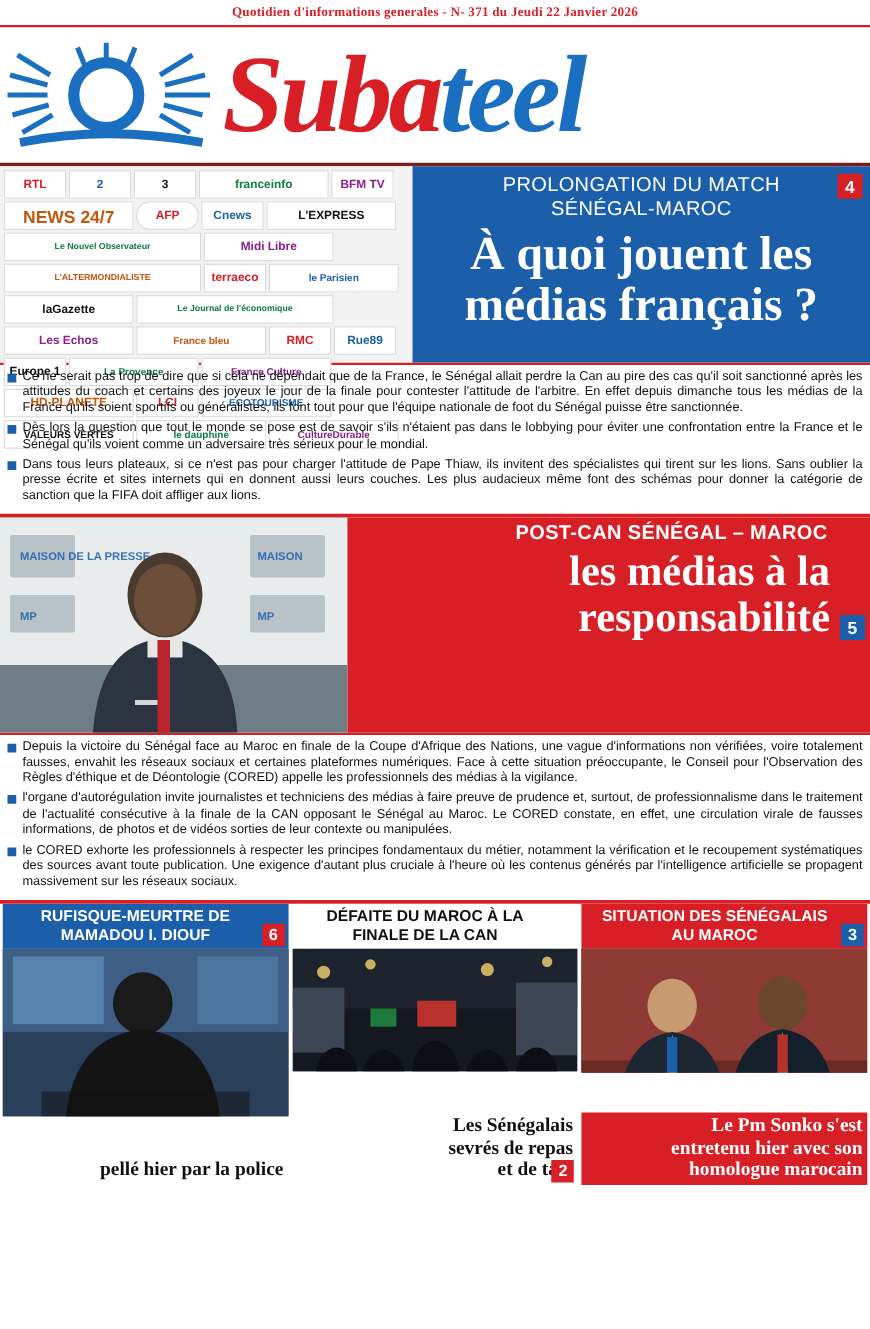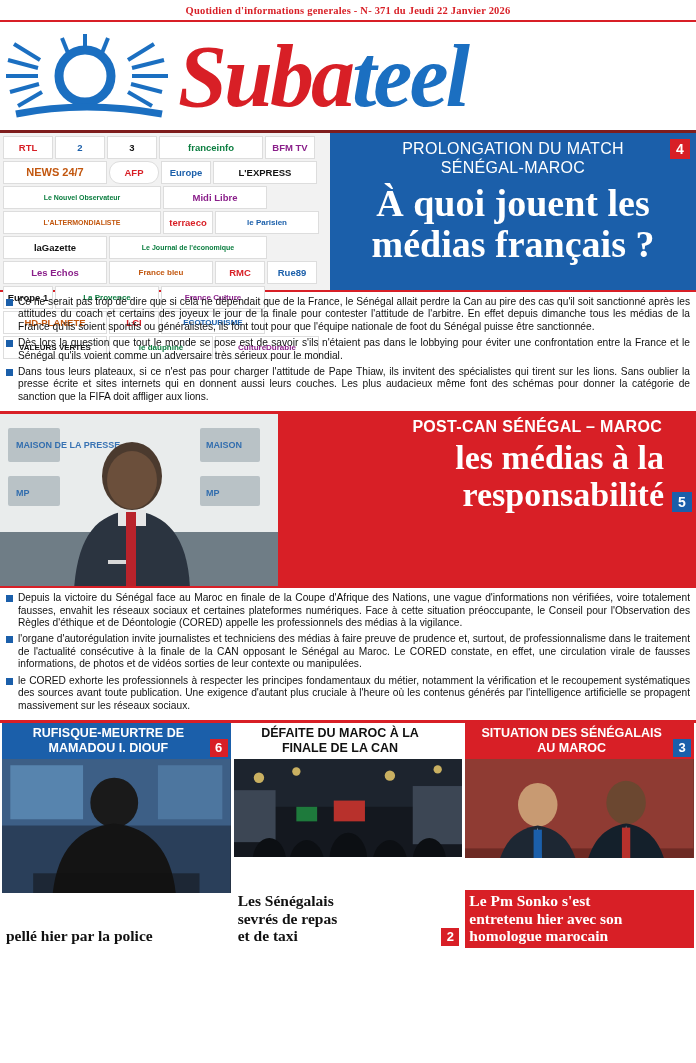--- a/index.html
+++ b/index.html
@@ -215,21 +215,21 @@
     position: relative;
     overflow: hidden;
     background: #222;
   }
   .card-bottom {
     color: #ffffff;
     font-family: "Liberation Serif", serif;
     font-weight: bold;
     font-size: 15.5px;
     line-height: 17.5px;
-    text-align: left;
+    text-align: right;
     padding: 2px 4px 3px 4px;
     position: relative;
     margin-top: 32px;
   }
   .card-bottom.white {
     background: #ffffff;
     color: #111111;
   }
   .pn-card { position: absolute; width: 18px; height: 18px; font-size: 13px; }
 
@@ -270,23 +270,23 @@
   </div>
 </div>
 
 <div class="block1">
   <div class="logos-pane" id="logos-pane">
       <div class="logo-chip" style="color: rgb(216, 31, 38); flex: 0 0 50px; font-size: 9.5px;">RTL</div>
       <div class="logo-chip" style="color: rgb(27, 95, 170); flex: 0 0 50px; font-size: 9.5px;">2</div>
       <div class="logo-chip" style="color: rgb(17, 17, 17); flex: 0 0 50px; font-size: 9.5px;">3</div>
       <div class="logo-chip" style="color: rgb(10, 125, 63); flex: 0 0 104px; font-size: 9.5px;">franceinfo</div>
       <div class="logo-chip" style="color: rgb(138, 31, 138); flex: 0 0 50px; font-size: 9.5px;">BFM TV</div>
-      <div class="logo-chip" style="color: rgb(194, 87, 15); flex: 0 0 104px; font-size: 11px;">NEWS 24/7</div>
+      <div class="logo-chip" style="color: rgb(194, 87, 15); flex: 0 0 104px; font-size: 14px;">NEWS 24/7</div>
       <div class="logo-chip" style="color: rgb(216, 31, 38); flex: 0 0 50px; font-size: 9.5px; border-radius: 11px;">AFP</div>
-      <div class="logo-chip" style="color: rgb(27, 95, 170); flex: 0 0 50px; font-size: 9.5px;">Europe</div>
+      <div class="logo-chip" style="color: rgb(27, 95, 170); flex: 0 0 50px; font-size: 9.5px;">Cnews</div>
       <div class="logo-chip" style="color: rgb(17, 17, 17); flex: 0 0 104px; font-size: 9.5px;">L'EXPRESS</div>
       <div class="logo-chip" style="color: rgb(10, 125, 63); flex: 0 0 158px; font-size: 7px;">Le Nouvel Observateur</div>
       <div class="logo-chip" style="color: rgb(138, 31, 138); flex: 0 0 104px; font-size: 9.5px;">Midi Libre</div>
       <div class="logo-chip" style="color: rgb(194, 87, 15); flex: 0 0 158px; font-size: 7px;">L'ALTERMONDIALISTE</div>
       <div class="logo-chip" style="color: rgb(216, 31, 38); flex: 0 0 50px; font-size: 9.5px;">terraeco</div>
       <div class="logo-chip" style="color: rgb(27, 95, 170); flex: 0 0 104px; font-size: 8px;">le Parisien</div>
       <div class="logo-chip" style="color: rgb(17, 17, 17); flex: 0 0 104px; font-size: 9.5px;">laGazette</div>
       <div class="logo-chip" style="color: rgb(10, 125, 63); flex: 0 0 158px; font-size: 7px;">Le Journal de l'économique</div>
       <div class="logo-chip" style="color: rgb(138, 31, 138); flex: 0 0 104px; font-size: 9.5px;">Les Echos</div>
       <div class="logo-chip" style="color: rgb(194, 87, 15); flex: 0 0 104px; font-size: 8px;">France bleu</div>

